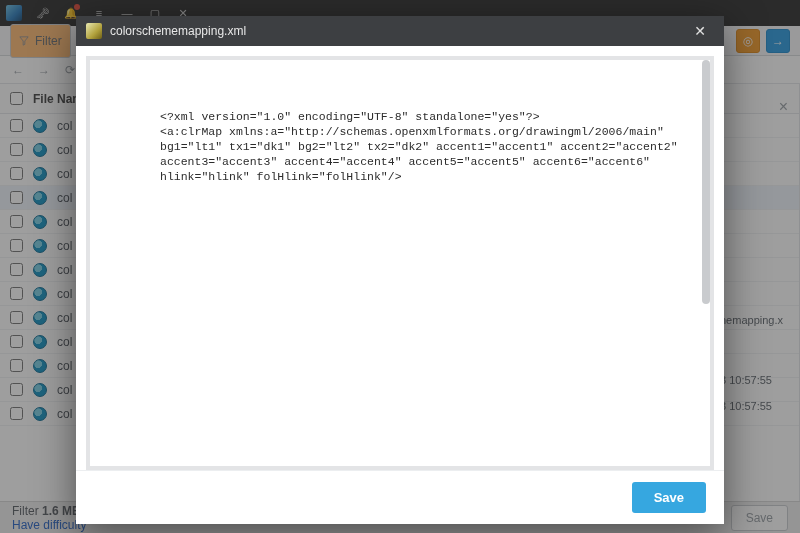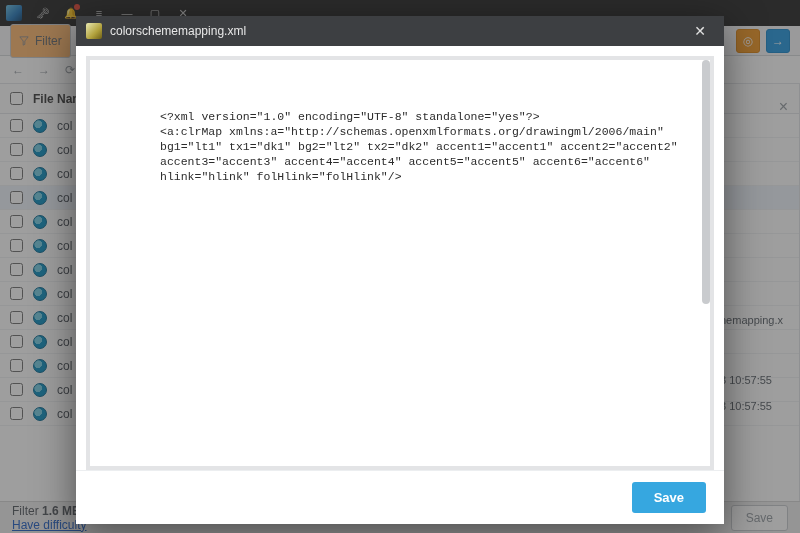--- a/index.html
+++ b/index.html
@@ -85,21 +85,21 @@
     color:#5f666d; font-size:11px;
   }
   .right-panel .pc{position:absolute;right:2px;top:-1px;color:#9aa0a6;font-size:16px;line-height:1;}
   .right-panel .line{margin:14px 0;white-space:nowrap;overflow:hidden;}
   .footer{
     position:absolute;left:0;right:0;bottom:0;height:32px;
     background:#efeeee;border-top:1px solid #d8d8d8;
     display:flex;align-items:center;padding:0 12px;gap:10px;
     color:#5a5f65;
   }
-  .footer .link{color:#2a66c8;text-decoration:underline;}
+  .footer .link{color:#2a66c8;}
   .footer .spacer{flex:1;}
   .footer .save-ghost{
     border:1px solid #c9ccd0;color:#9aa0a6;background:#fff;border-radius:3px;
     padding:5px 14px;
   }
   .dim-overlay{
     position:absolute;inset:0;background:rgba(40,40,40,0.45);
   }
 
   

